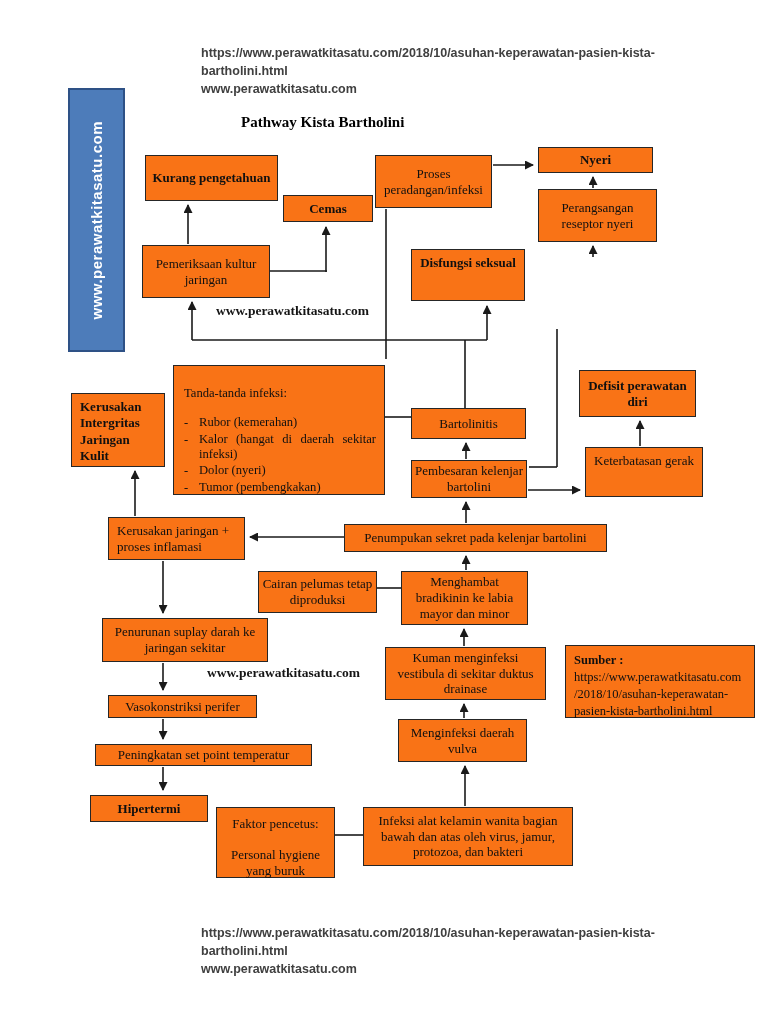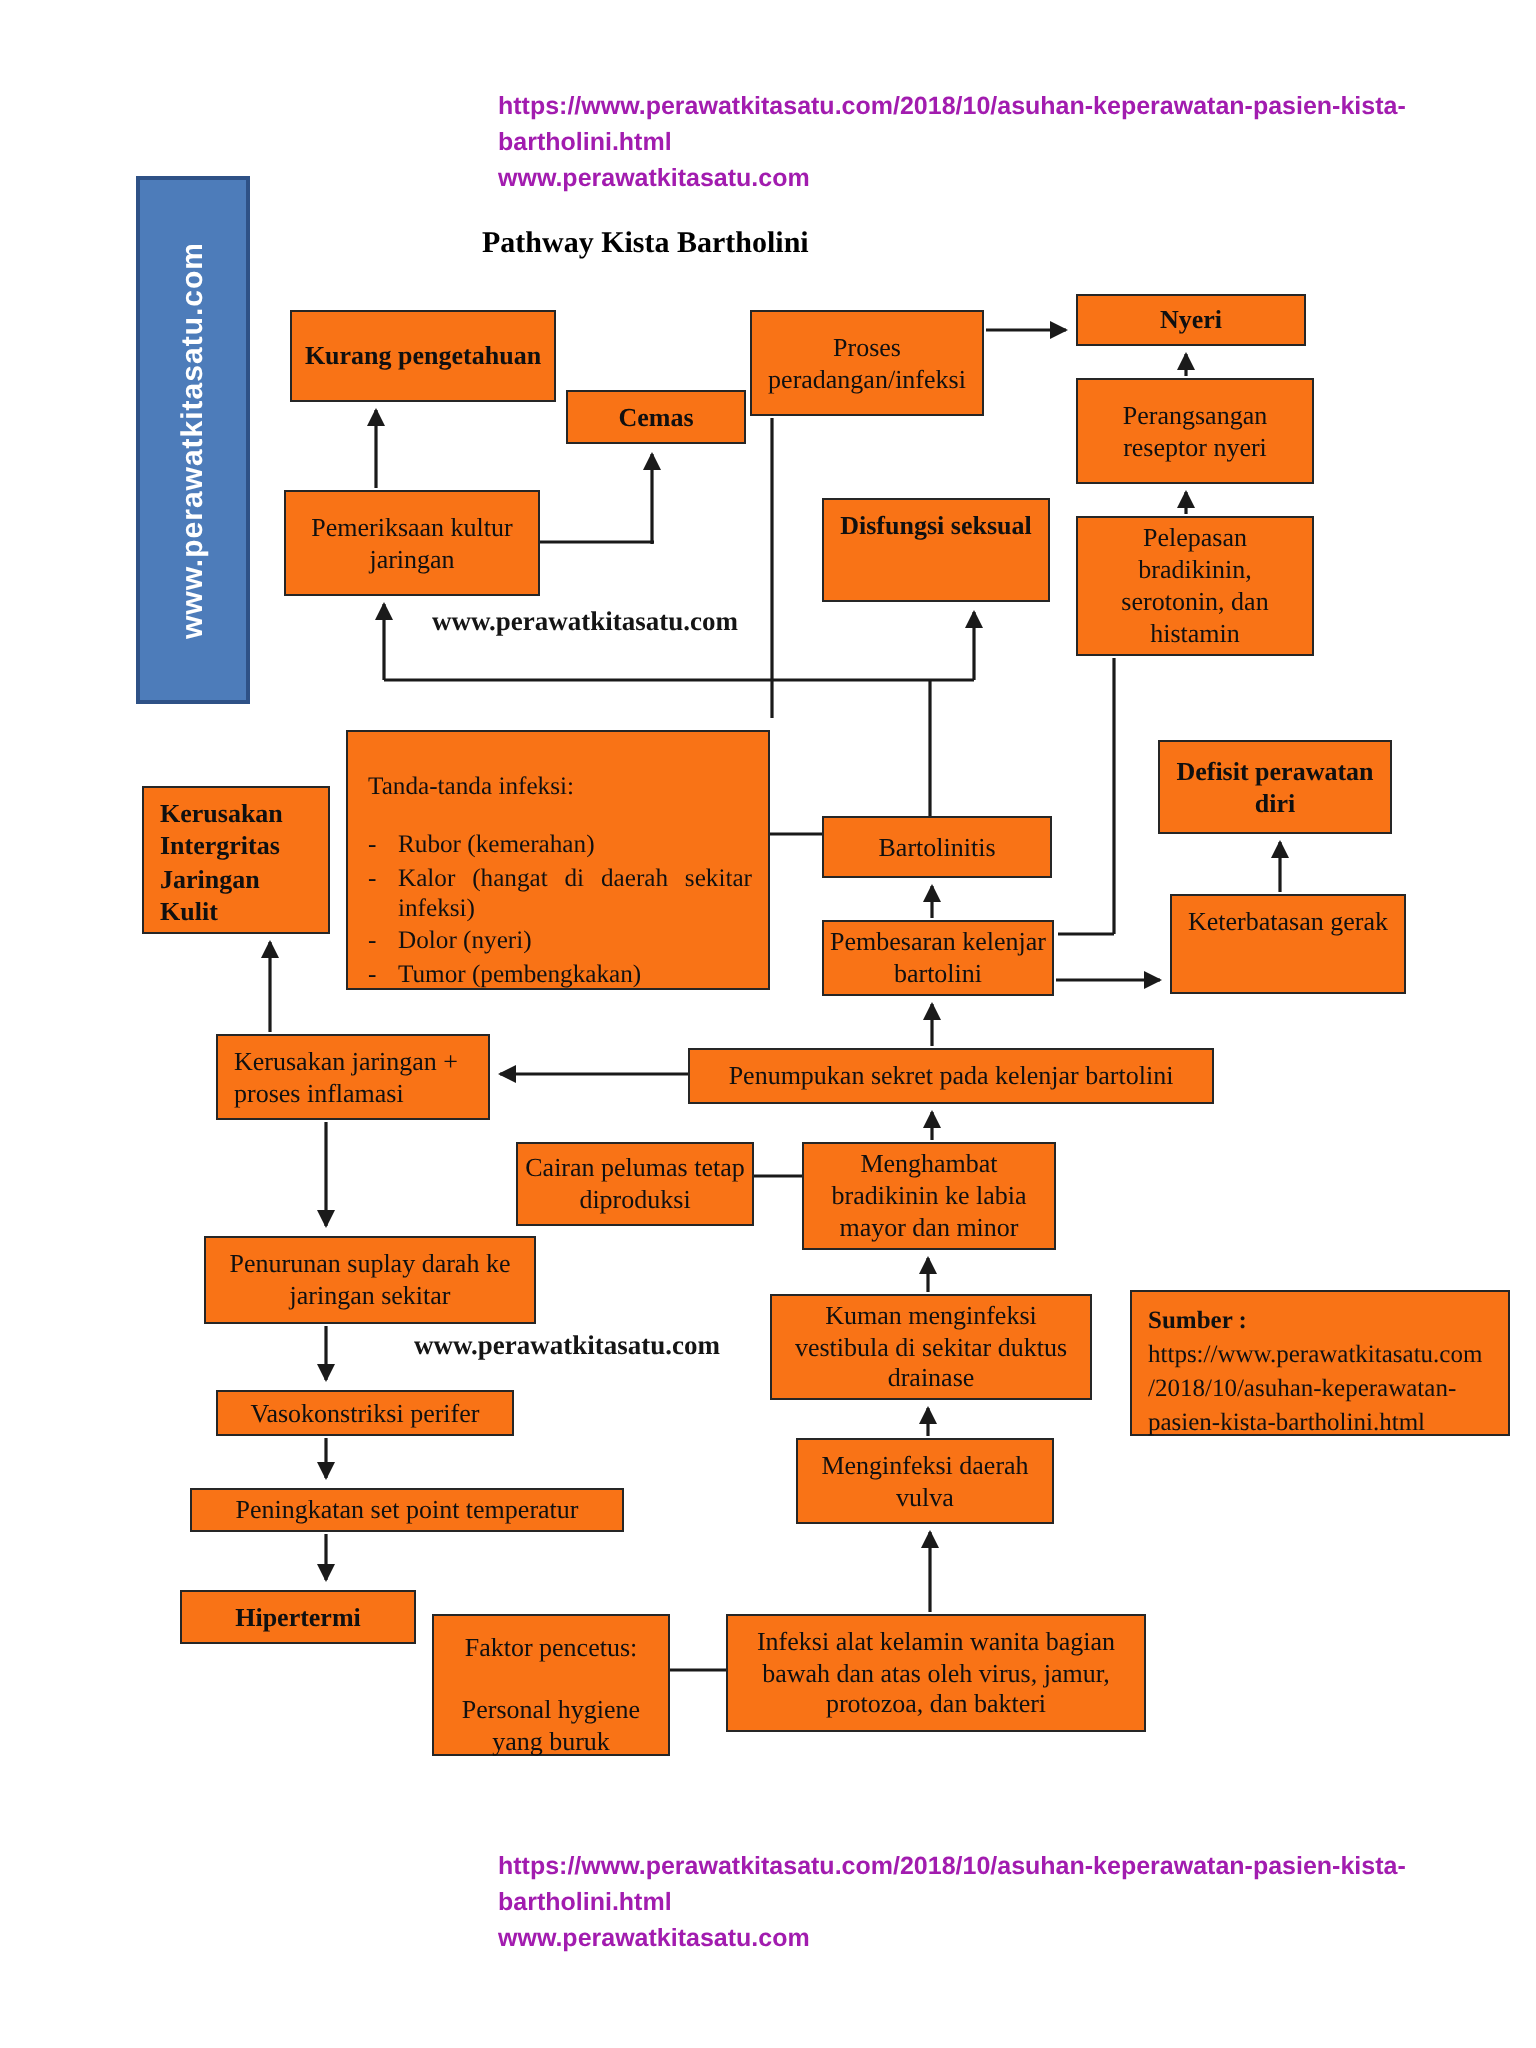--- a/index.html
+++ b/index.html
@@ -9,21 +9,21 @@
   #wires{position:absolute;left:0;top:0;width:768px;height:1024px;}
   
   .box{position:absolute;box-sizing:border-box;border:1.5px solid #262626;background:#f97316;
        font:13px/1.22 "Liberation Serif", serif;color:#101010;
        display:flex;align-items:center;justify-content:center;text-align:center;padding:2px 3px;}
   .bold{font-weight:bold;}
   .topalign{align-items:flex-start;padding-top:5px;}
   .leftalign{justify-content:flex-start;text-align:left;padding-left:8px;}
   .blockbox{display:block;text-align:left;}
   
-  .pagehead{position:absolute;font:bold 12.5px/1.45 "Liberation Sans", sans-serif;color:#a21caf;white-space:nowrap;margin-left:48px;}
+  .pagehead{position:absolute;font:bold 12.5px/1.45 "Liberation Sans", sans-serif;color:#404040;white-space:nowrap;}
   .pagetitle{position:absolute;font:bold 15px "Liberation Serif", serif;color:#000;white-space:nowrap;}
   .watermark{position:absolute;font:bold 13.5px "Liberation Serif", serif;color:#151515;white-space:nowrap;}
   
   #banner{position:absolute;left:68px;top:88px;width:57px;height:264px;
           background:#4d7cba;border:2px solid #2e5186;box-sizing:border-box;
           display:flex;align-items:center;justify-content:center;}
   #banner span{writing-mode:vertical-rl;transform:rotate(180deg);
                font:bold 15px "Liberation Sans", sans-serif;color:#fff;letter-spacing:.5px;white-space:nowrap;}
   
   #tanda{padding:8px 8px 2px 10px;overflow:hidden;font-size:12.6px;}
@@ -112,21 +112,20 @@
 
   <div class="pagetitle" style="left:241px;top:114px;">Pathway Kista Bartholini</div>
 
   <div class="box bold" style="left:145px;top:155px;width:133px;height:46px;">Kurang pengetahuan</div>
   <div class="box" style="left:375px;top:155px;width:117px;height:53px;">Proses peradangan/infeksi</div>
   <div class="box bold" style="left:538px;top:147px;width:115px;height:26px;">Nyeri</div>
   <div class="box" style="left:538px;top:189px;width:119px;height:53px;">Perangsangan reseptor nyeri</div>
   <div class="box bold" style="left:283px;top:195px;width:90px;height:27px;">Cemas</div>
   <div class="box" style="left:142px;top:245px;width:128px;height:53px;">Pemeriksaan kultur jaringan</div>
   <div class="box bold topalign" style="left:411px;top:249px;width:114px;height:52px;padding-left:1px;padding-right:1px;">Disfungsi seksual</div>
-  <div class="box" style="left:538px;top:258px;width:119px;height:70px;">Pelepasan bradikinin, serotonin, dan histamin</div>
 
   <div class="watermark" style="left:216px;top:303px;">www.perawatkitasatu.com</div>
 
   <div class="box blockbox" id="tanda" style="left:173px;top:365px;width:212px;height:130px;">
     <div class="t-title">Tanda-tanda infeksi:</div>
     <div class="li">
         <span class="dash">-</span>
         <span class="txt">Rubor (kemerahan)</span>
       </div>
     <div class="li">

